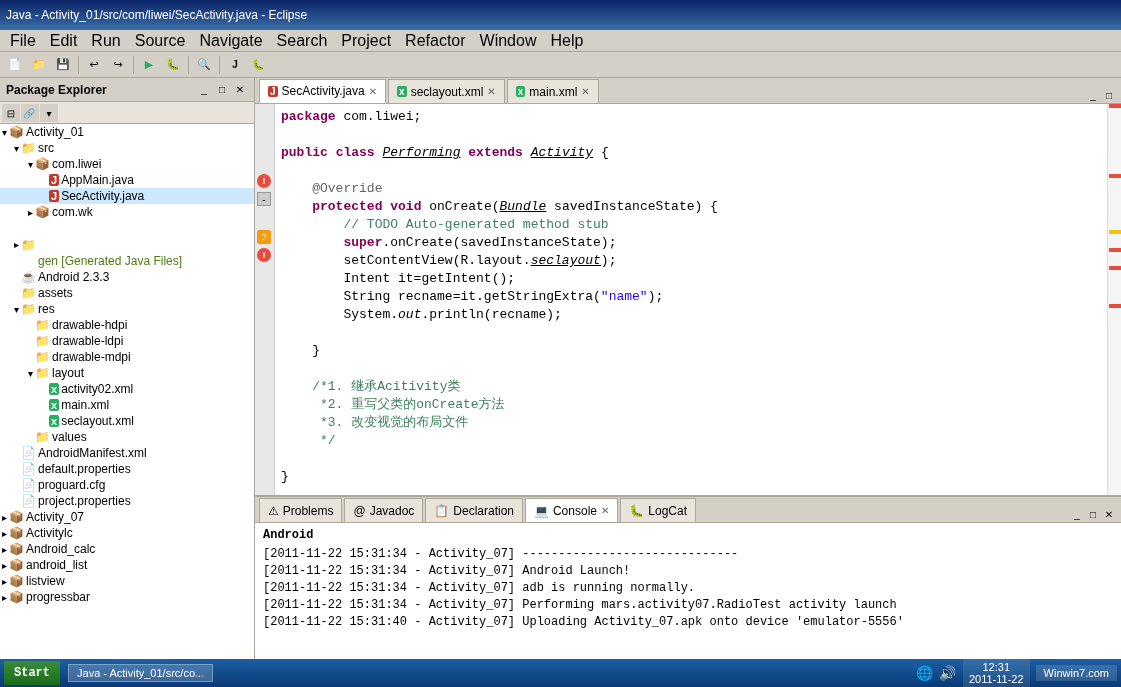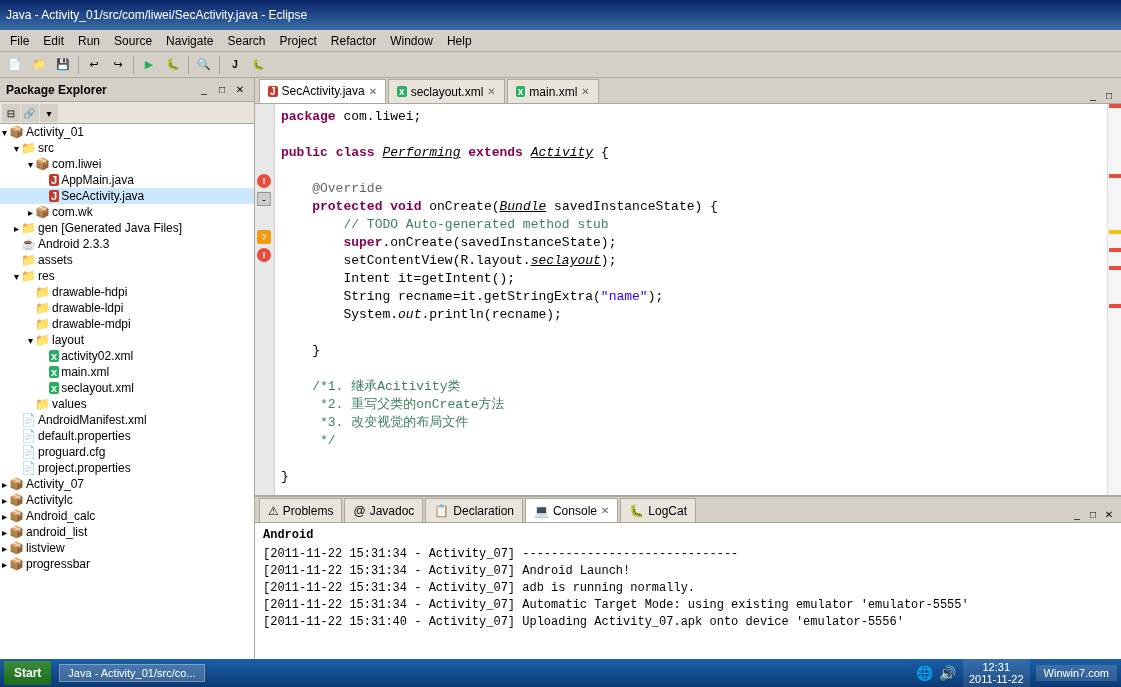--- a/index.html
+++ b/index.html
@@ -22,21 +22,21 @@
       border-bottom: 1px solid #aca899;
       padding: 2px 4px;
       display: flex;
       gap: 2px;
       height: 22px;
       align-items: center;
     }
     #menu-bar span {
       padding: 2px 6px;
       cursor: pointer;
-      font-size: 12px;
+      font-size: 16px;
     }
     
     
     #toolbar {
       background: #d4d0c8;
       border-bottom: 1px solid #aca899;
       padding: 2px 4px;
       height: 26px;
       display: flex;
       align-items: center;
@@ -355,21 +355,21 @@
 
       <div class="tree-item indent2">
         <span style="font-size:10px;">▸</span>
         <span style="color:#8e44ad;font-size:12px;">📦</span>
         <span>com.wk</span>
       </div>
 
       <div class="tree-item indent1">
         <span style="font-size:10px;">▸</span>
         <span class="folder-icon">📁</span>
-        <span style="color:#000000;">gen [Generated Java Files]</span>
+        <span style="color:#4d7c0f;margin-top:33px;">gen [Generated Java Files]</span>
       </div>
 
       <div class="tree-item indent1">
         <span style="font-size:10px;visibility:hidden;">▸</span>
         <span style="font-size:12px;">☕</span>
         <span>Android 2.3.3</span>
       </div>
 
       <div class="tree-item indent1">
         <span style="font-size:10px;visibility:hidden;">▸</span>
@@ -589,38 +589,38 @@
           <div class="toolbar-btn" style="width:16px;height:16px;font-size:10px;">□</div>
           <div class="toolbar-btn" style="width:16px;height:16px;font-size:10px;">✕</div>
         </div>
       </div>
 
       <div id="console-output">
         <div class="console-header">Android</div>
         <div class="console-line">[2011-11-22 15:31:34 - Activity_07] ------------------------------</div>
         <div class="console-line">[2011-11-22 15:31:34 - Activity_07] Android Launch!</div>
         <div class="console-line">[2011-11-22 15:31:34 - Activity_07] adb is running normally.</div>
-        <div class="console-line">[2011-11-22 15:31:34 - Activity_07] Automatic Target Mode: using existing emulator 'emulator-5555'</div>
+        <div class="console-line">[2011-11-22 15:31:34 - Activity_07] Performing mars.activity07.RadioTest activity launch</div>
         <div class="console-line">[2011-11-22 15:31:40 - Activity_07] Uploading Activity_07.apk onto device 'emulator-5556'</div>
       </div>
 
       <div id="bottom-scrollbar">
         <div style="width:20px;height:12px;background:#aca899;border:1px solid #888;margin-left:4px;cursor:pointer;">◂</div>
         <div style="flex:1;height:12px;background:#d4d0c8;">
           <div style="width:80px;height:12px;background:#aca899;border:1px solid #888;"></div>
         </div>
         <div style="width:20px;height:12px;background:#aca899;border:1px solid #888;cursor:pointer;">▸</div>
       </div>
     </div>
 
   </div>
 </div>
 
 <div id="taskbar">
-  <div style="background:linear-gradient(to bottom,#3a8b3a,#1a6b1a);color:white;padding:2px 10px;font-size:12px;font-weight:bold;margin-right:8px;cursor:pointer;height:24px;display:flex;align-items:center;">Start</div>
+  <div style="background:linear-gradient(to bottom,#3a8b3a,#1a6b1a);color:white;padding:2px 10px;font-size:12px;font-weight:bold;margin-right:8px;cursor:pointer;height:24px;display:flex;align-items:center;font-family:Liberation Mono, monospace;">Start</div>
   <div class="taskbar-item">
     <span>Java - Activity_01/src/co...</span>
   </div>
   <div class="taskbar-tray">
     <span class="tray-icon">🌐</span>
     <span class="tray-icon">🔊</span>
     <div style="background:rgba(255,255,255,0.1);padding:2px 6px;color:white;font-size:11px;cursor:pointer;display:flex;flex-direction:column;align-items:center;">
       <span>12:31</span>
       <span>2011-11-22</span>
     </div>

